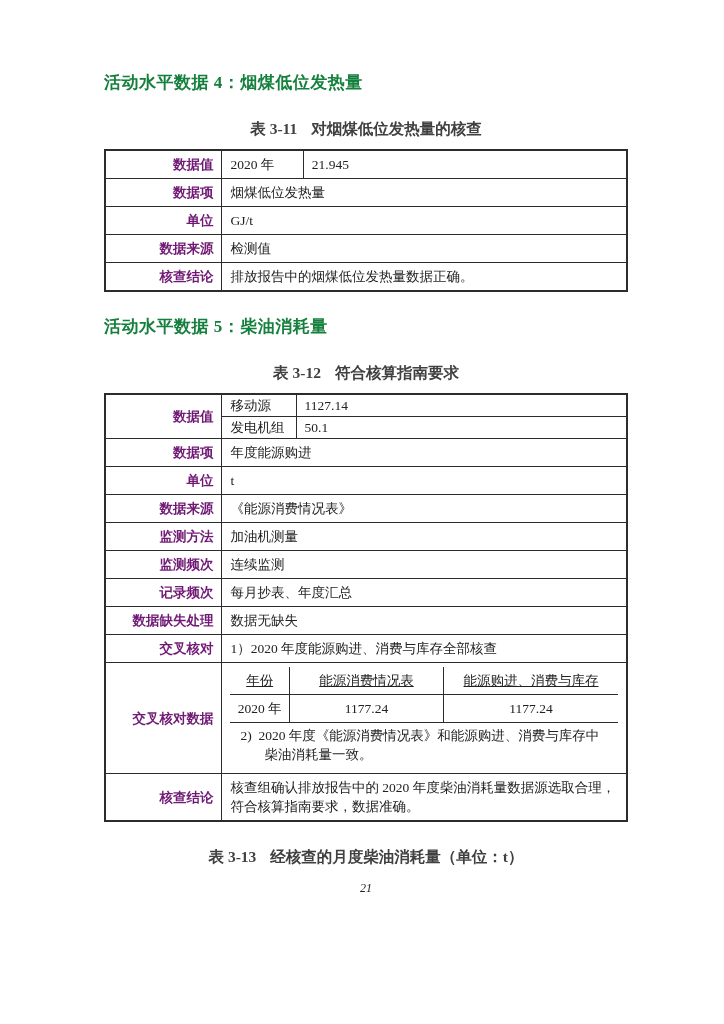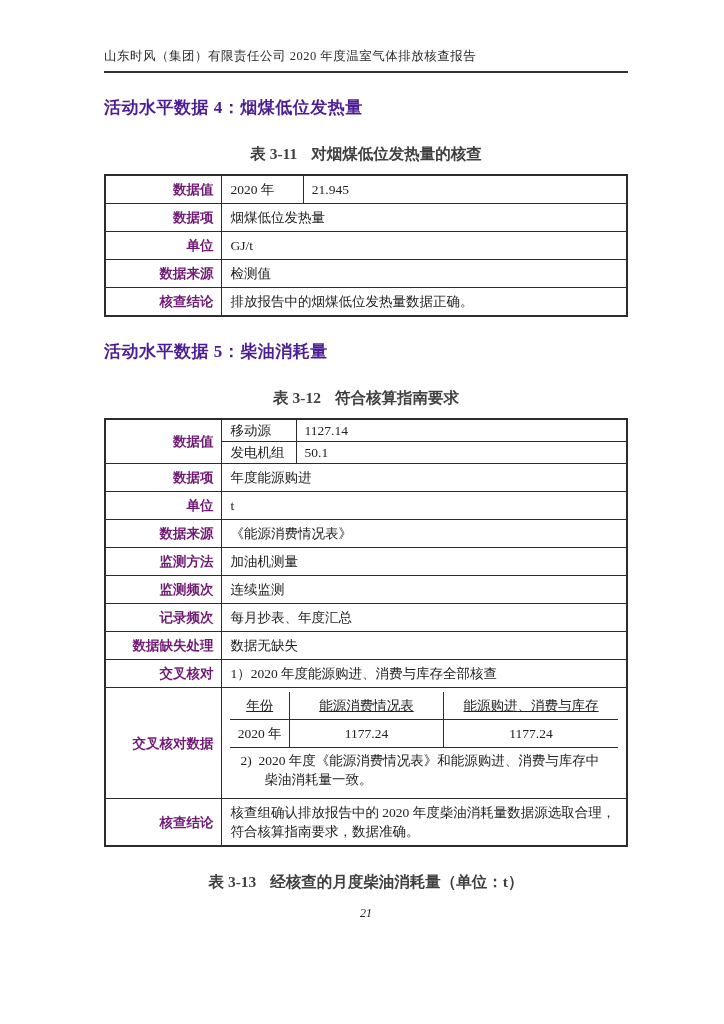--- a/index.html
+++ b/index.html
@@ -19,21 +19,21 @@
     letter-spacing: 0.5px;
     color: #2a2a2a;
     padding-bottom: 6px;
     border-bottom: 2px solid #333;
   }
   
   .section-heading {
     margin-top: 23px;
     font-size: 17px;
     font-weight: bold;
-    color: #4c1d95;
+    color: #15803d;
     letter-spacing: 0.5px;
   }
   
   .table-caption {
     margin-top: 25px;
     margin-bottom: 9px;
     text-align: center;
     font-size: 15.5px;
     font-weight: bold;
     color: #404040;
@@ -96,23 +96,20 @@
     font-size: 12px;
     color: #222;
     font-style: italic;
   }
 </style>
 </head>
 <body>
 
 <div class="page">
 
-  <div class="running-header">
-    <span>山东时风（集团）有限责任公司 2020 年度温室气体排放核查报告</span>
-  </div>
 
   <div class="section-heading">活动水平数据 4：烟煤低位发热量</div>
 
   <div class="table-caption">
     <span class="cap-no">表 3-11</span><span class="cap-title">对烟煤低位发热量的核查</span>
   </div>
 
   <table class="doc">
     <colgroup>
         <col style="width:22.4%">

